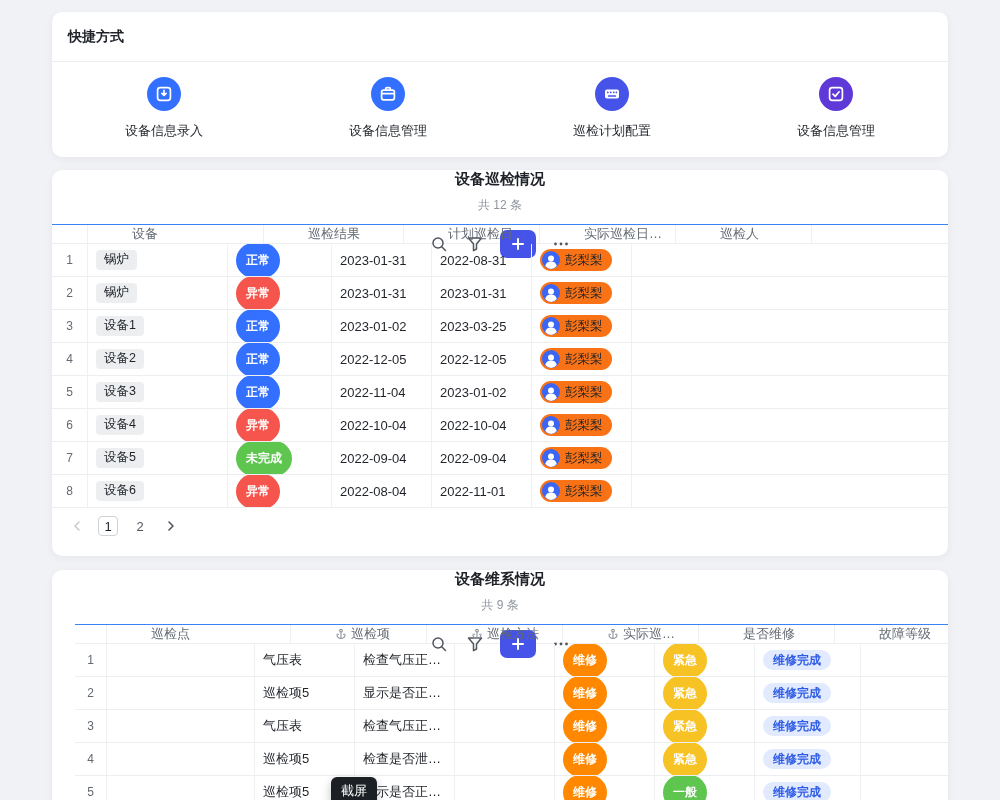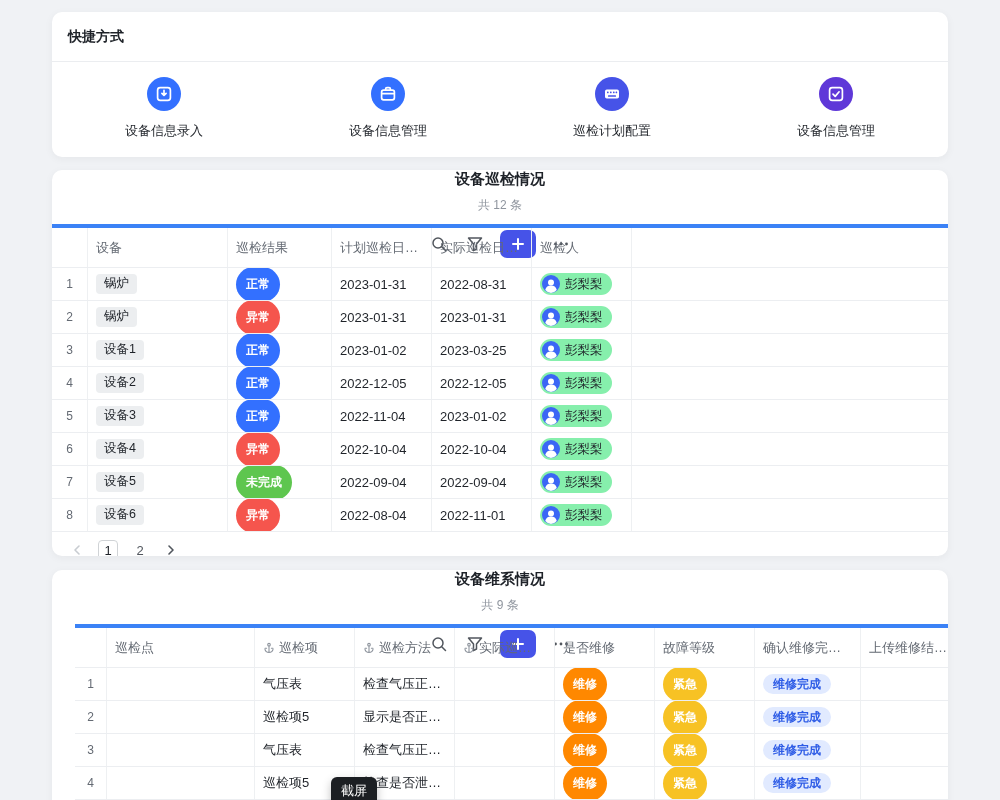--- a/index.html
+++ b/index.html
@@ -48,32 +48,32 @@
     width: 36px; height: 28px; border: none; border-radius: 7px; cursor: pointer;
     display: flex; align-items: center; justify-content: center; margin: 0 4px;
   }
   
   .trow {
     display: grid; height: 33px; align-items: center;
     border-bottom: 1px solid #eceef1; font-size: 13px; background: #fff;
   }
   .t2 .trow { grid-template-columns: 36px 140px 104px 100px 100px 100px auto; }
   .t3 .trow { grid-template-columns: 32px 148px 100px 100px 100px 100px 100px 106px 97px 60px; width: 943px; margin-left: 23px; }
-  .thead { border-top: 4px solid #3b82f6; color: #646a73; height: 44px; }
+  .thead { border-top: 1px solid #3b82f6; color: #646a73; height: 20px; gap: 36px; }
   .cell {
     padding: 0 8px; height: 100%; display: flex; align-items: center; gap: 4px;
     border-right: 1px solid #eef0f2; overflow: hidden; white-space: nowrap;
   }
   .cell.noline { border-right: none; }
   .rownum { justify-content: center; color: #646a73; font-size: 12px; padding: 0; }
   .tag { background: #eceef0; border-radius: 4px; padding: 2px 8px; font-size: 12.5px; line-height: 1.25; }
   .badge { color: #fff; border-radius: 20px; padding: 10px 10px; font-size: 12px; line-height: 1.25; font-weight: 600; }
   .badge-soft { border-radius: 20px; padding: 2.5px 10px; font-size: 12px; line-height: 1.25; font-weight: 600; }
   .person {
-    display: inline-flex; align-items: center; gap: 5px; background: #86efac;
+    display: inline-flex; align-items: center; gap: 5px; background: #f97316;
     border-radius: 11px; padding: 2px 9px 2px 2px; font-size: 12.5px;
   }
   .mini-avatar { display: inline-flex; }
   
   .pager { display: flex; align-items: center; gap: 14px; padding: 0 18px; height: 36px; }
   .pg-arrow { background: none; border: none; cursor: pointer; display: flex; align-items: center; }
   .pg-num {
     min-width: 20px; height: 20px; display: inline-flex; align-items: center; justify-content: center;
     font-size: 13px; color: #51565d; cursor: pointer; border-radius: 4px; padding: 0 4px;
     background: none; border: none;

